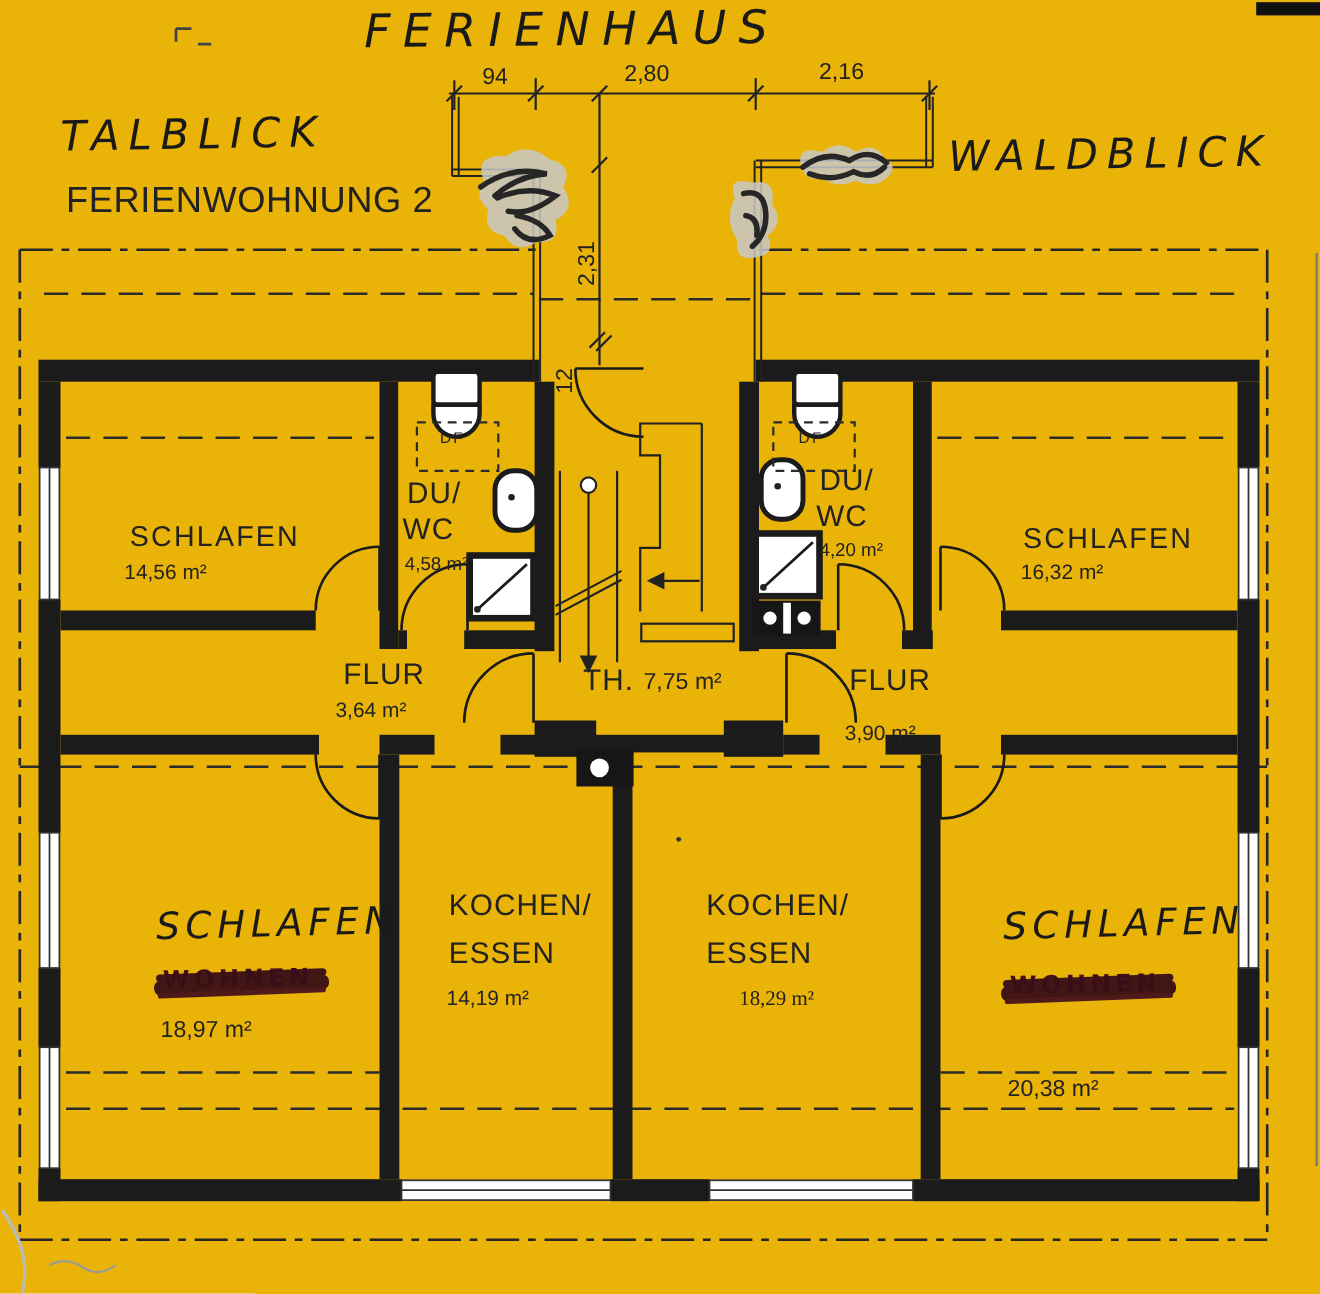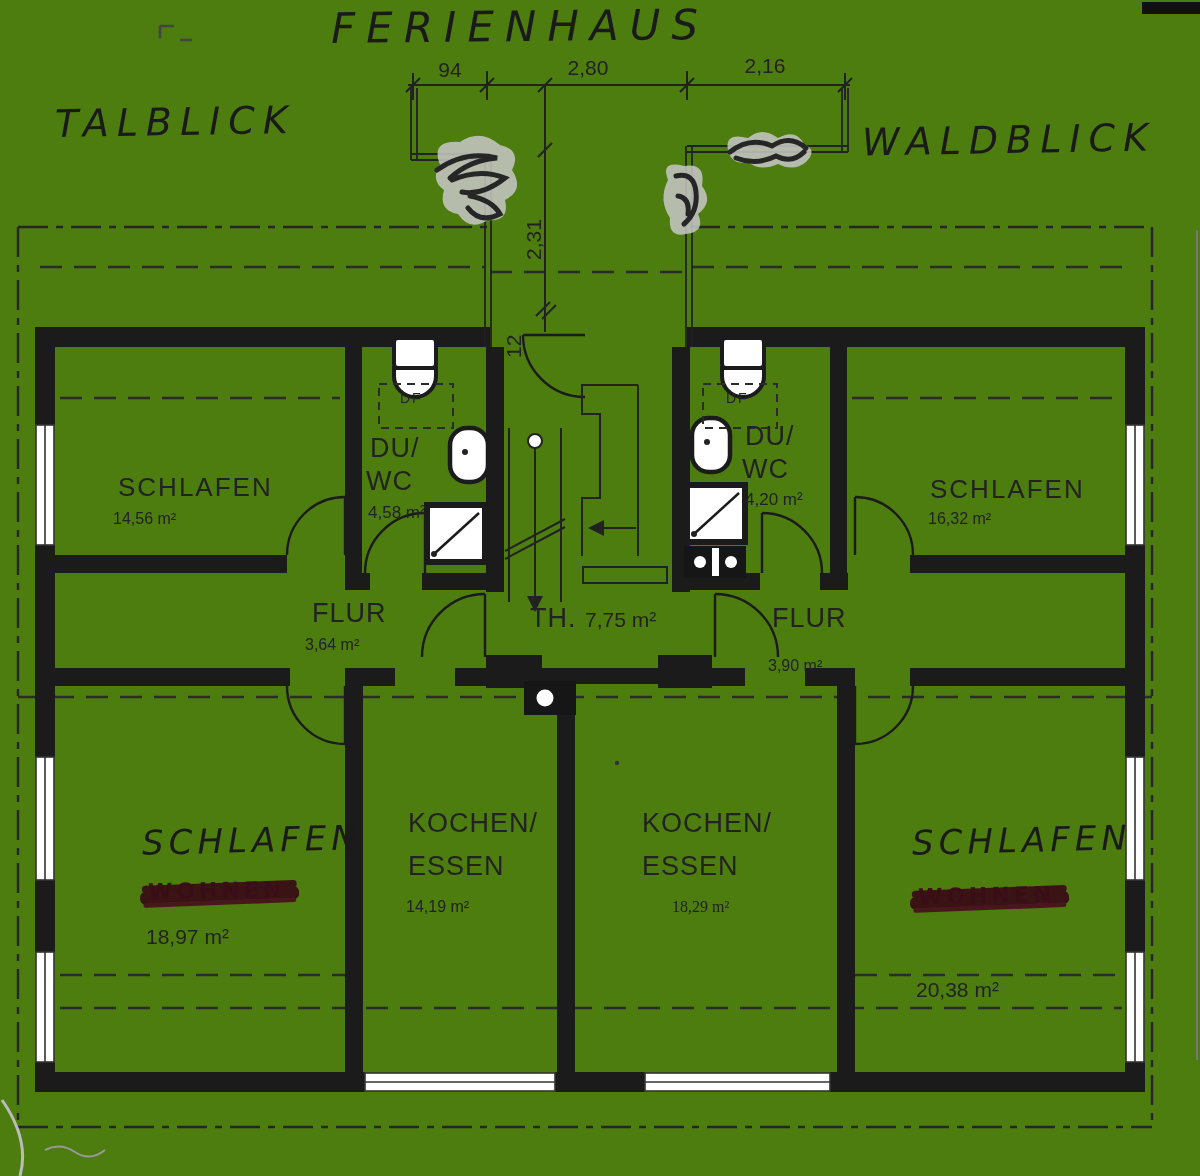--- a/index.html
+++ b/index.html
@@ -1,27 +1,27 @@
 <!DOCTYPE html>
 <html><head>
 <meta charset="utf-8">
 <style>
   html,body{margin:0;padding:0;background:#e8e8e4;}
-  .page{position:relative;width:1200px;height:1176px;background:#4d7c0f;overflow:hidden;
+  .page{position:relative;width:1200px;height:1176px;background:#eab308;overflow:hidden;
         font-family:"Liberation Sans",sans-serif;color:#1f1f1f;}
   .page svg{position:absolute;left:0;top:0;}
   .lbl{position:absolute;white-space:nowrap;}
   .print{font-family:"Liberation Sans",sans-serif;color:#222;}
   .hand{font-family:"DejaVu Sans",sans-serif;font-style:italic;color:#1a1a1a;}
   .title{font-size:42px;letter-spacing:11px;transform:rotate(-.6deg);}
   .aptname{font-size:38px;letter-spacing:8px;}
   .aptunit{font-size:33px;letter-spacing:.5px;}
   .room{font-size:26px;letter-spacing:2px;}
   .room2{font-size:27px;letter-spacing:1px;}
-  .area{font-size:16px;}
+  .area{font-size:19px;}
   .small{font-size:17px;}
   .dim{font-size:21px;}
   .dim-v{transform:rotate(-90deg);transform-origin:0 0;}
   .df{font-size:14px;letter-spacing:2px;}
   .handroom{font-size:34px;letter-spacing:5px;transform:rotate(-1.5deg);}
   .scribbled{position:relative;display:inline-block;color:#40101a;font-weight:bold;
              font-size:22px;letter-spacing:4px;font-family:"DejaVu Sans",sans-serif;
              transform:rotate(-1deg);}
   .scribbled::after{content:"";position:absolute;left:-8px;right:-14px;top:42%;height:11px;
              background:#3a0e16;border-radius:6px;transform:rotate(-1.2deg);opacity:.95;
@@ -228,20 +228,21 @@
     <line x1="1197" y1="230" x2="1197" y2="1060" stroke="#777" stroke-width="2"></line>
     <path d="M 2 1100 Q 30 1140 20 1176" stroke="#bbb" stroke-width="3" fill="none"></path>
     <path d="M 45 1150 Q 60 1142 75 1152 Q 90 1162 105 1150" stroke="#999" stroke-width="2" fill="none"></path>
     <circle cx="617" cy="763" r="2.2" fill="#333"></circle>
   </g>
 </svg>
 
 <div class="lbl hand title" style="left:330px;top:2px;width:380px;text-align:center;">FERIENHAUS</div>
 
 <div class="lbl hand aptname" style="left:55px;top:100px;transform:rotate(-1deg);">TALBLICK</div>
+<div class="lbl print aptunit" style="left:60px;top:163px;">FERIENWOHNUNG 2</div>
 
 <div class="lbl hand aptname" style="left:862px;top:118px;transform:rotate(-1deg);">WALDBLICK</div>
 
 <div class="lbl print dim" style="left:450px;top:58px;transform:translateX(-50%);">94</div>
 <div class="lbl print dim" style="left:588px;top:56px;transform:translateX(-50%);text-align:right;">2,80</div>
 <div class="lbl print dim" style="left:765px;top:54px;transform:translateX(-50%);">2,16</div>
 <div class="lbl print dim dim-v" style="left:522px;top:260px;">2,31</div>
 <div class="lbl print dim dim-v" style="left:502px;top:358px;">12</div>
 
 <div class="lbl print room" style="left:118px;top:472px;">SCHLAFEN</div>

